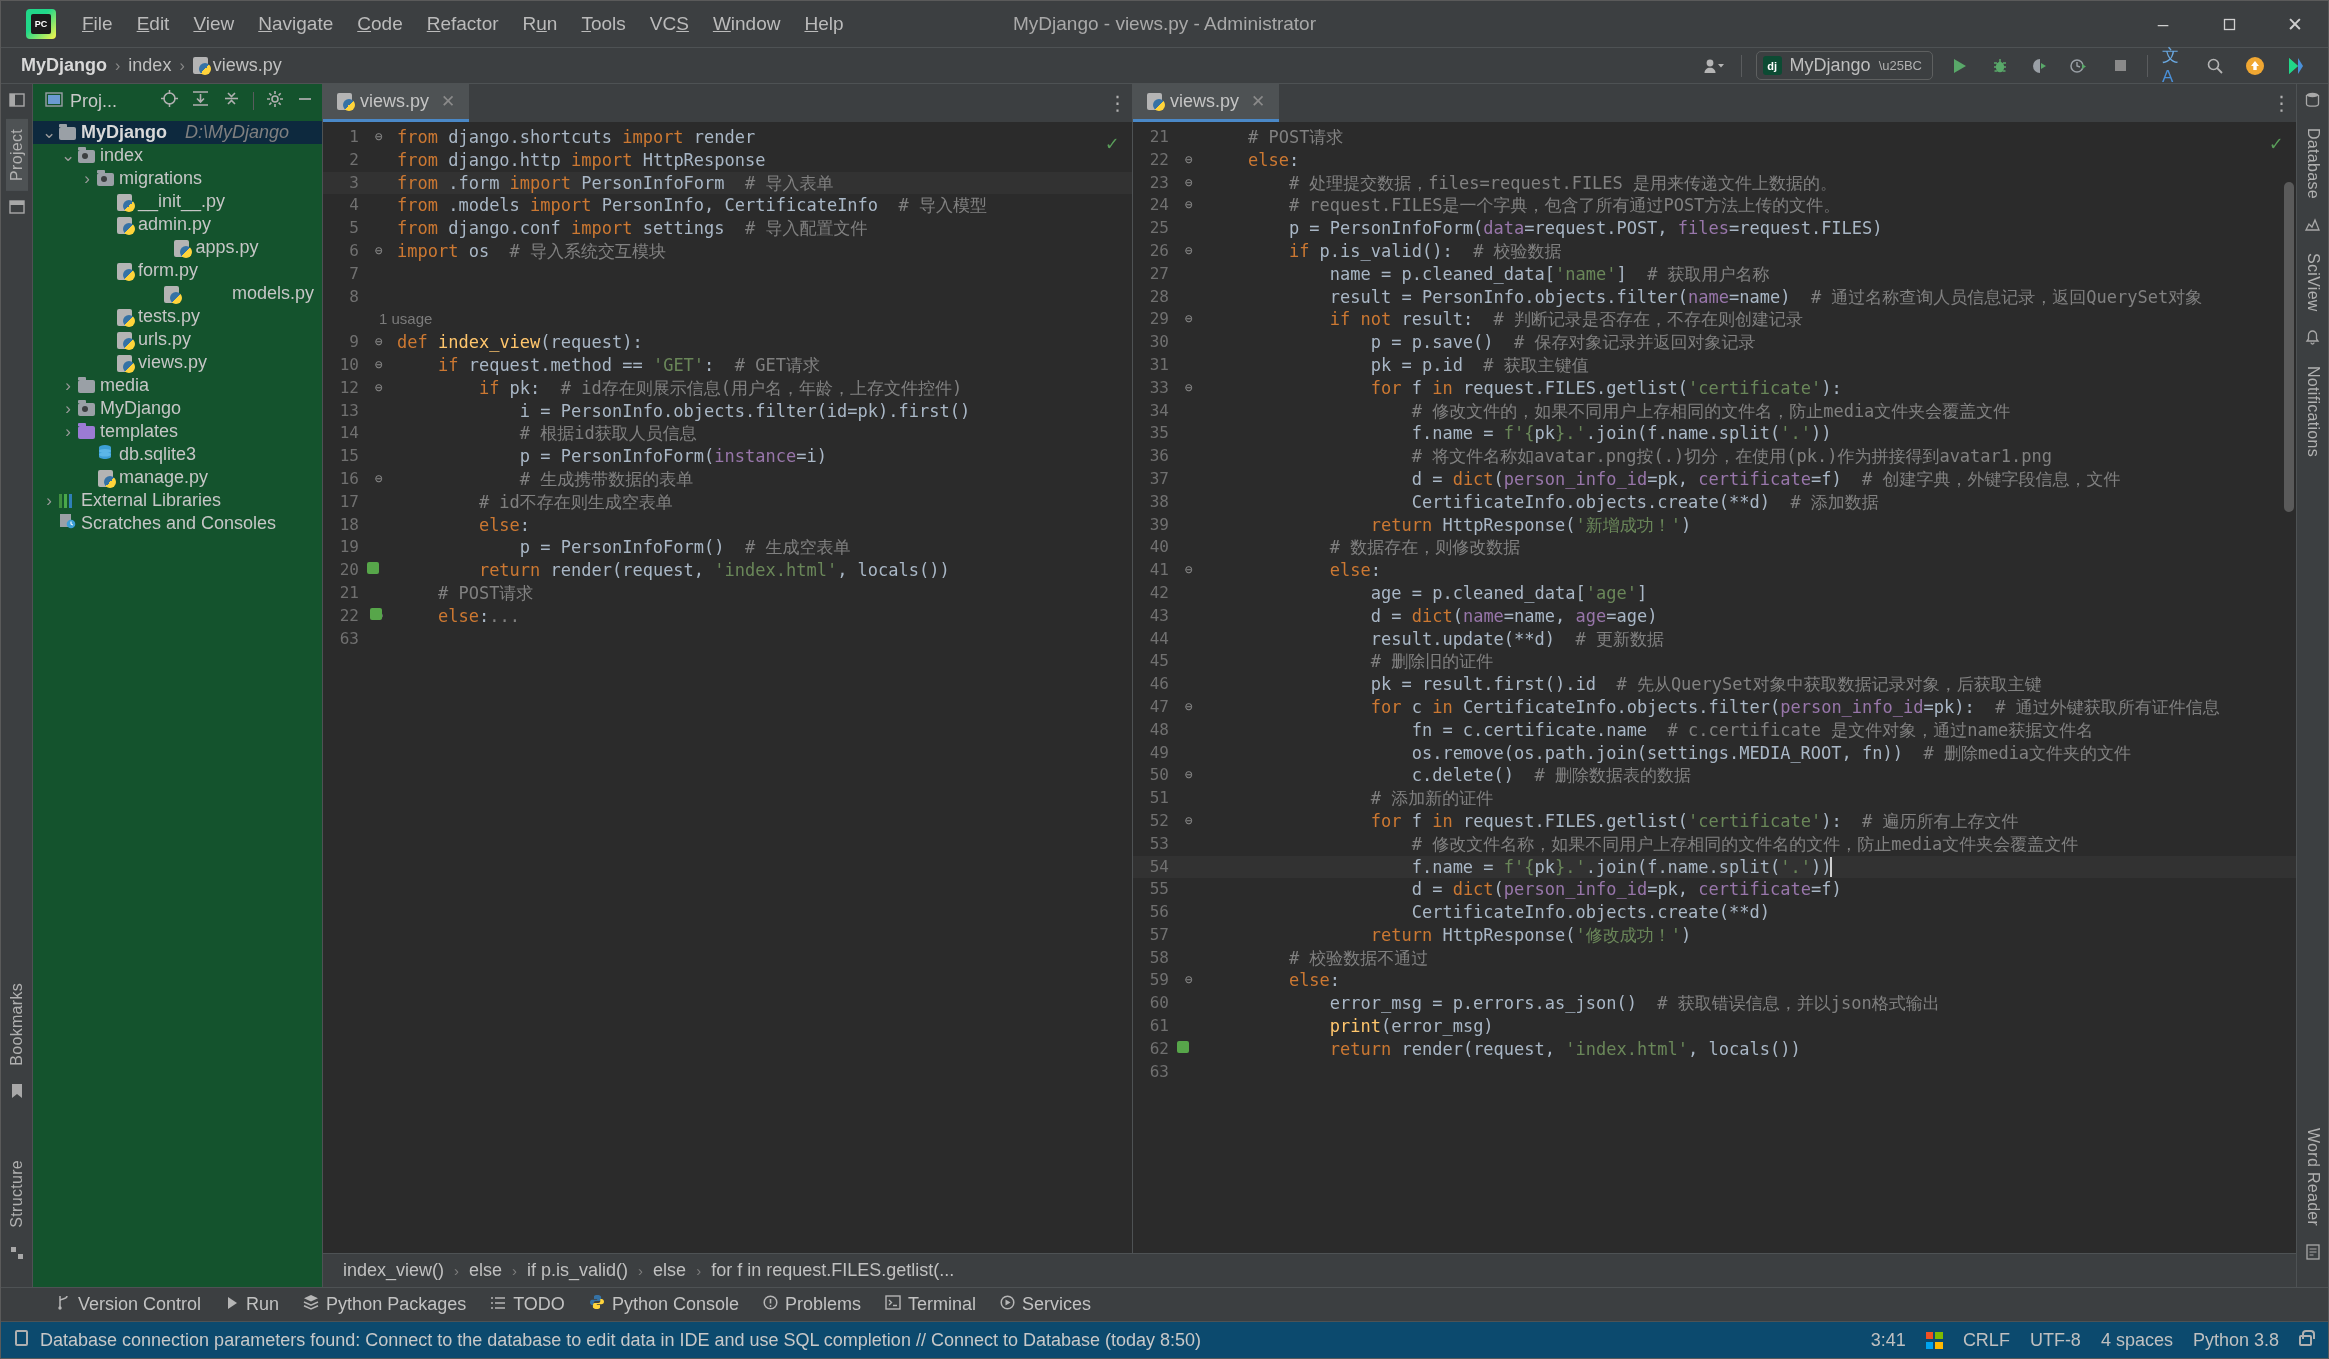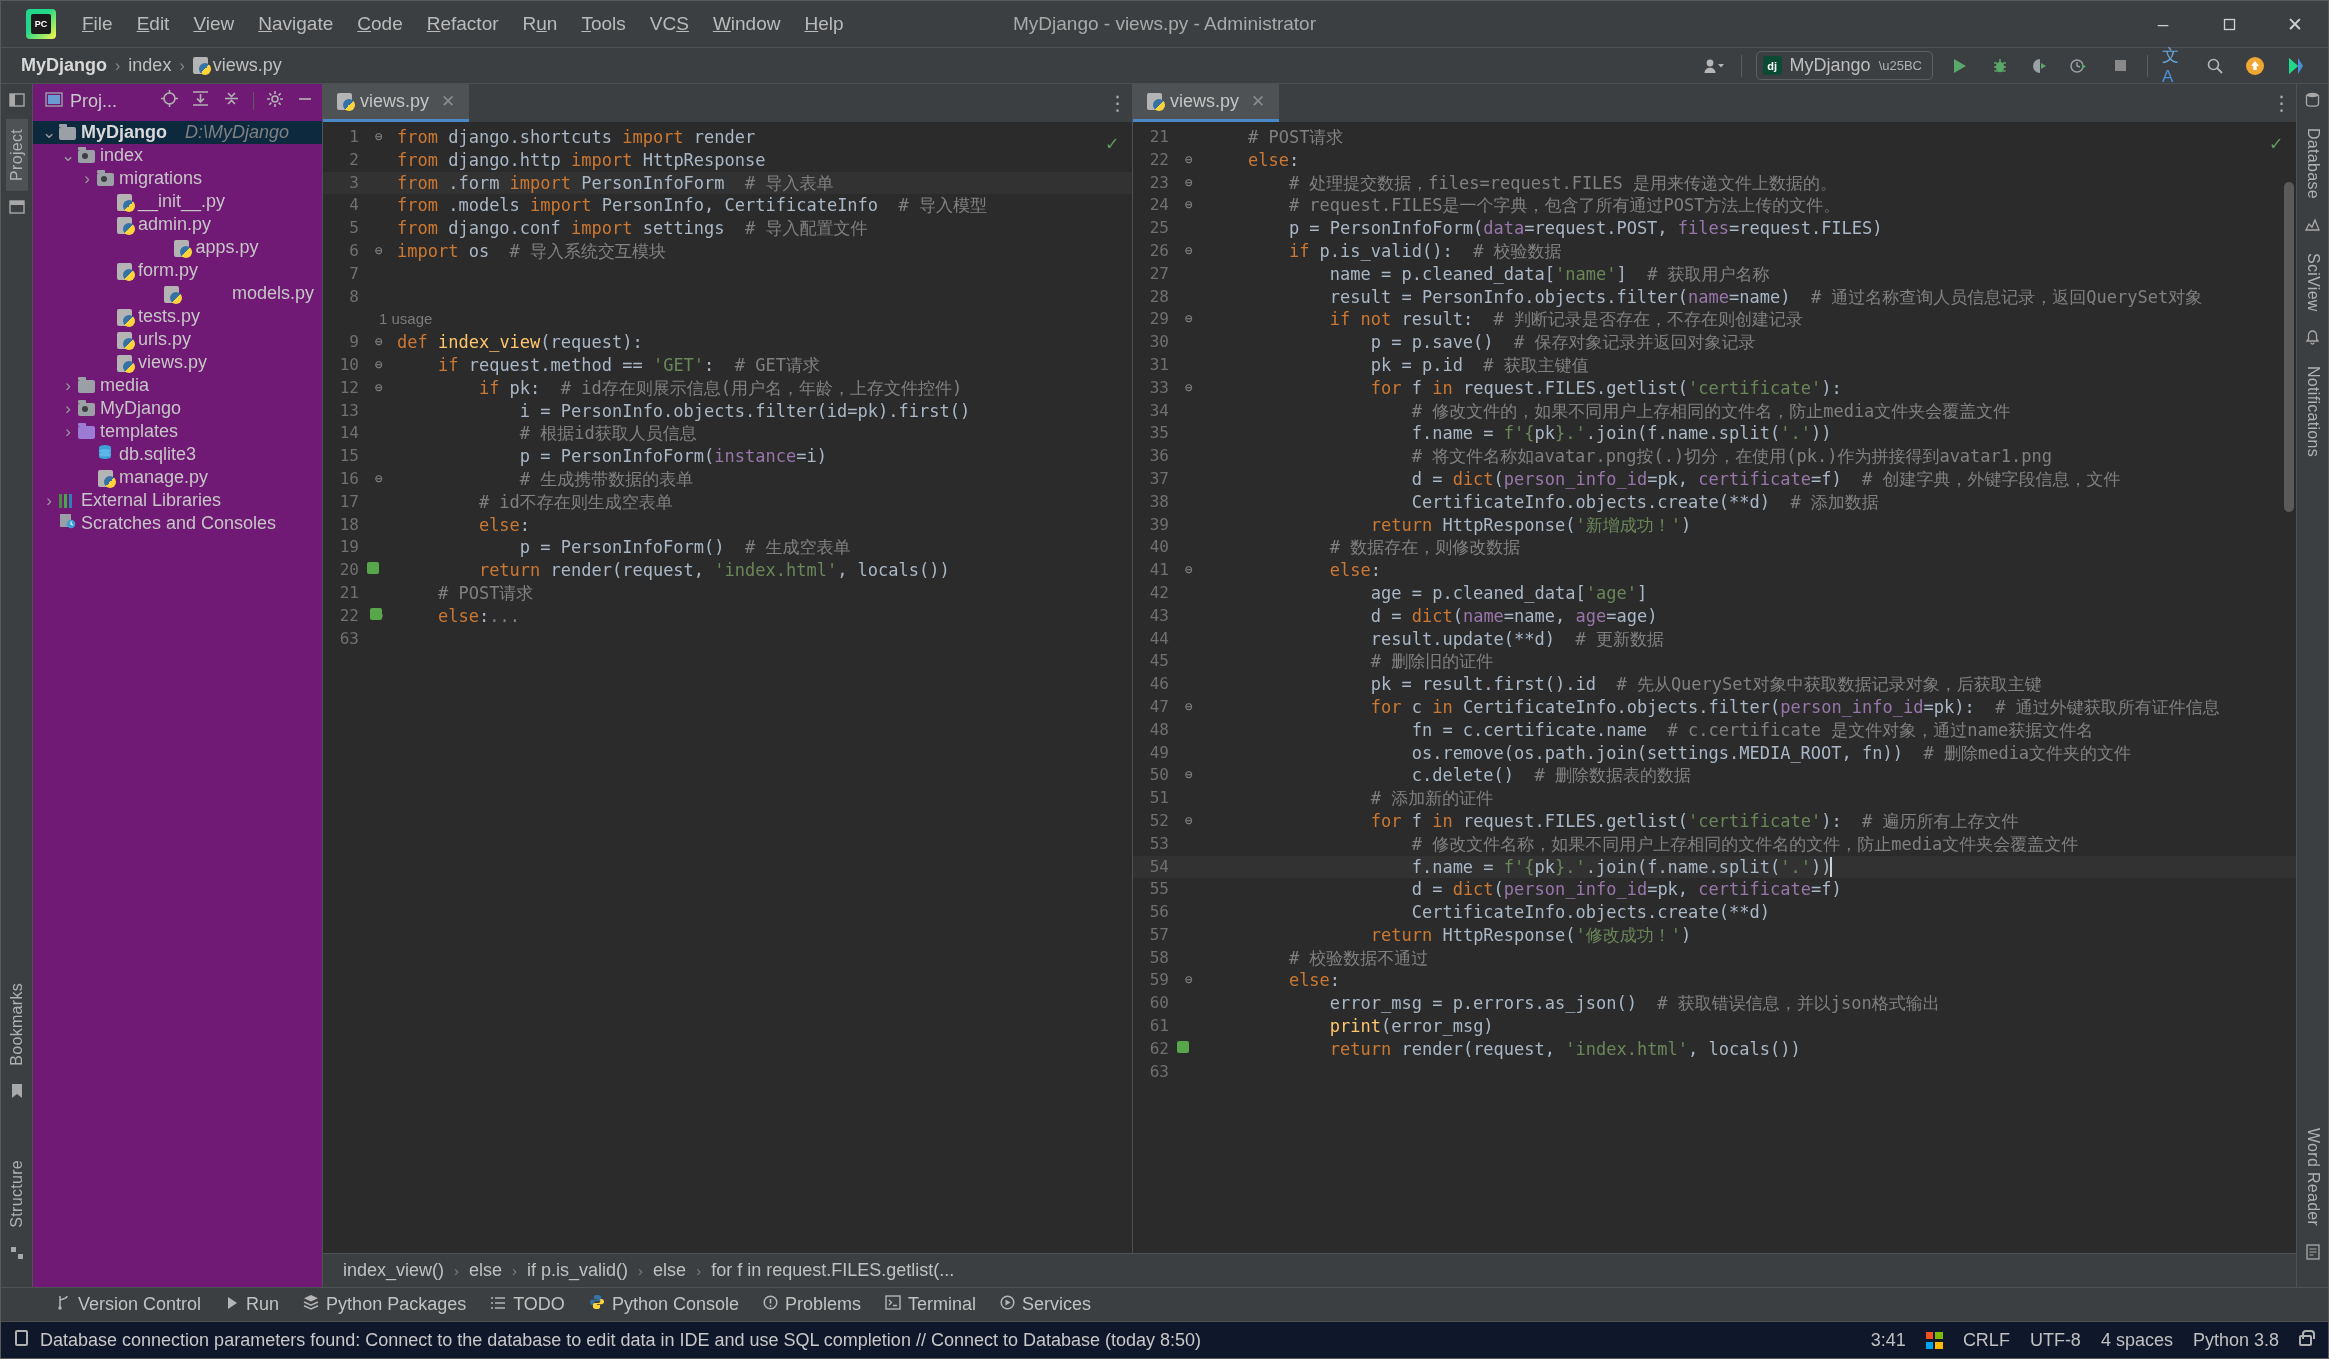--- a/index.html
+++ b/index.html
@@ -75,21 +75,21 @@
   .rightstrip { border-right:none; border-left:1px solid #4e5254; }
   .vtab {
     writing-mode:vertical-rl; font-size:16px; color:#b0b0b0; padding:10px 2px;
     letter-spacing:.3px; white-space:nowrap;
   }
   .vtab.rot180 { transform:rotate(180deg); }
   .vtab.sel { background:#4e5254; }
   .strip-ico { margin:8px 0; color:#a8a8a8; font-size:15px; }
   
   .project {
-    width:290px; background:#701a75; flex:0 0 auto; display:flex; flex-direction:column;
+    width:290px; background:#14532d; flex:0 0 auto; display:flex; flex-direction:column;
     border-right:1px solid #4e5254;
   }
   .project-head {
     height:34px; display:flex; align-items:center; gap:12px; padding:0 8px 0 12px;
     font-size:18px; color:#c8c8c8;
   }
   .project-head .lbl { display:flex; align-items:center; gap:7px; margin-right:auto; }
   .tree { flex:1 1 auto; overflow:hidden; padding-top:3px; font-size:18px; }
   .trow {
     height:23px; display:flex; align-items:center; white-space:nowrap; padding-right:6px;
@@ -164,21 +164,21 @@
   }
   .editor-crumbs .sep{margin:0 10px;color:#7d7d7d;font-size:15px;}
   
   .toolbar-bottom {
     height:34px; background:#3c3f41; display:flex; align-items:center; gap:4px;
     padding-left:45px; flex:0 0 auto; border-top:1px solid #4e5254;
   }
   .twbtn { display:flex; align-items:center; gap:7px; padding:3px 10px; font-size:18px; color:#c2c2c2; }
   
   .statusbar {
-    height:37px; background:#0f172a; display:flex; align-items:center;
+    height:37px; background:#0c4a6e; display:flex; align-items:center;
     padding:0 16px 0 14px; flex:0 0 auto; font-size:18px; color:#c0c0c0;
     border-top:1px solid #4e5254;
   }
   .statusbar .msg { margin-left:12px; color:#c8c8c8; white-space:nowrap; }
   .status-right { margin-left:auto; display:flex; align-items:center; gap:20px; }
   .ms-logo{display:inline-block;width:17px;height:17px;
     background:
       linear-gradient(90deg,#f25022 0 7px,transparent 7px 9px,#7fba00 9px 17px) 0 0/17px 7px no-repeat,
       linear-gradient(90deg,#00a4ef 0 7px,transparent 7px 9px,#ffb900 9px 17px) 0 10px/17px 7px no-repeat;}
   .lock{display:inline-block;width:13px;height:11px;border:2px solid #b0b0b0;border-radius:2px;position:relative;}

